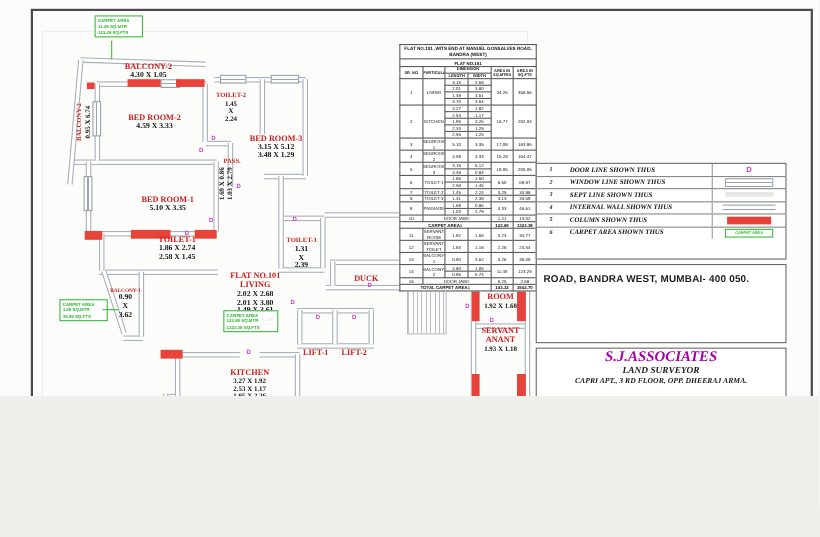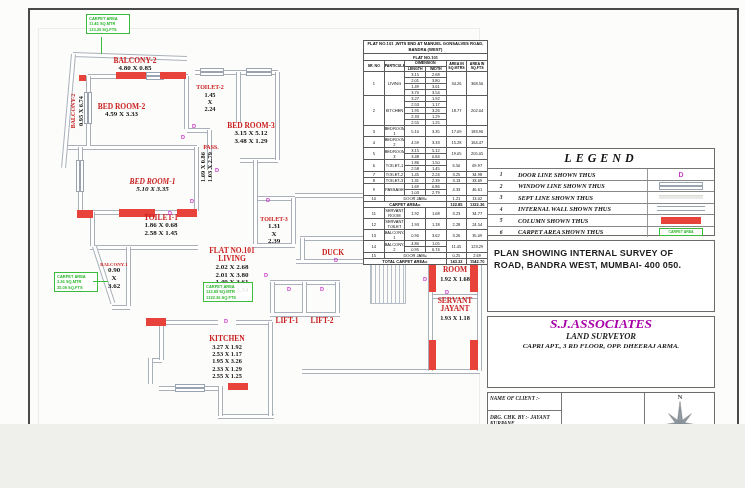--- a/index.html
+++ b/index.html
@@ -1,16 +1,16 @@
 <!DOCTYPE html>
 <html><head>
 <meta charset="utf-8">
 <style>
   html,body{margin:0;padding:0;background:#efefec;}
-  #page{position:relative;width:745px;height:424px;background:#fcfcfa;overflow:hidden;
+  #page{position:relative;width:745px;height:360px;background:#fcfcfa;overflow:hidden;
         font-family:"Liberation Sans",sans-serif;}
   #sheet-border{position:absolute;left:28px;top:8px;width:707px;height:470px;border:2px solid #4a4a4a;}
   #plan-faint{position:absolute;left:38px;top:28px;width:440px;height:443px;border:1px solid #ecece8;}
 
   
   .wallh{position:absolute;height:3px;background:#fff;border-top:1px solid #a9b0ba;border-bottom:1px solid #a9b0ba;}
   .wallv{position:absolute;width:3px;background:#fff;border-left:1px solid #a9b0ba;border-right:1px solid #a9b0ba;}
   .col{position:absolute;background:#e8433a;}
   .winh{position:absolute;height:6px;border:1px solid #9aa4b0;background:linear-gradient(#fff 40%,#9aa4b0 40%,#9aa4b0 60%,#fff 60%);}
   .winv{position:absolute;width:6px;border:1px solid #9aa4b0;background:linear-gradient(90deg,#fff 40%,#9aa4b0 40%,#9aa4b0 60%,#fff 60%);}
@@ -144,27 +144,27 @@
     <div class="col" style="left:470px;top:250px;width:8px;height:42px;"></div>
     <div class="col" style="left:429px;top:340px;width:7px;height:30px;"></div>
     <div class="col" style="left:470px;top:340px;width:8px;height:30px;"></div>
 
     <div class="hatchv" style="left:370px;top:262px;width:34px;height:40px;"></div>
     <div class="hatchd" style="left:430px;top:199px;width:47px;height:13px;"></div>
   </div>
 
   <div class="room" style="left:95px;top:57px;width:80px;">
     <div class="rname">BALCONY-2</div>
-    <div class="rdim">4.80 X 0.85</div>
+    <div class="rdim">4.30 X 1.05</div>
   </div>
   <div class="room rot" style="left:70px;top:150px;width:78px;">
     <div class="rname sm">BALCONY-2</div>
     <div class="rdim sm">0.95 X 6.74</div>
   </div>
-  <div class="room" style="left:79px;top:103px;width:85px;">
+  <div class="room" style="left:98px;top:103px;width:85px;">
     <div class="rname">BED ROOM-2</div>
     <div class="rdim">4.59 X 3.33</div>
   </div>
   <div class="room" style="left:188px;top:84px;width:44px;">
     <div class="rname sm">TOILET-2</div>
     <div class="rdim sm">1.45</div>
     <div class="rdim sm">X</div>
     <div class="rdim sm">2.24</div>
   </div>
   <div class="room" style="left:222px;top:122px;width:58px;">
@@ -172,27 +172,27 @@
     <div class="rdim">3.15 X 5.12</div>
     <div class="rdim">3.48 X 1.29</div>
   </div>
   <div class="room" style="left:196px;top:144px;width:30px;">
     <div class="rname sm">PASS.</div>
   </div>
   <div class="room rot" style="left:199px;top:190px;width:46px;">
     <div class="rdim sm">1.69 X 0.86</div>
     <div class="rdim sm">1.03 X 2.79</div>
   </div>
-  <div class="room" style="left:110px;top:178px;width:85px;font-style:italic;">
+  <div class="room" style="left:110px;top:178px;width:85px;">
     <div class="rname">BED ROOM-1</div>
     <div class="rdim">5.10 X 3.35</div>
   </div>
   <div class="room" style="left:128px;top:214px;width:66px;">
     <div class="rname">TOILET-1</div>
-    <div class="rdim">1.86 X 0.68</div>
+    <div class="rdim">1.86 X 2.74</div>
     <div class="rdim">2.58 X 1.45</div>
   </div>
   <div class="room" style="left:256px;top:216px;width:36px;">
     <div class="rname sm">TOILET-3</div>
     <div class="rdim">1.31</div>
     <div class="rdim">X</div>
     <div class="rdim">2.39</div>
   </div>
   <div class="room" style="left:96px;top:262px;width:36px;">
     <div class="rname" style="font-size:4.8px;">BALCONY-1</div>
@@ -225,21 +225,21 @@
     <div class="rdim sm">2.33 X 1.29</div>
     <div class="rdim sm">2.55 X 1.25</div>
   </div>
   <div class="room" style="left:434px;top:258px;width:42px;">
     <div class="rname">SERVANT</div>
     <div class="rname">ROOM</div>
     <div class="rdim sm">1.92 X 1.68</div>
   </div>
   <div class="room" style="left:434px;top:297px;width:42px;">
     <div class="rname">SERVANT</div>
-    <div class="rname">JAYANT</div>
+    <div class="rname">ANANT</div>
     <div class="rdim sm">1.93 X 1.18</div>
   </div>
 
   <div class="gnote" style="left:86px;top:14px;width:38px;">
     <div>CARPET AREA</div>
     <div>11.45 SQ.MTR</div>
     <div>123.29 SQ.FTS</div>
   </div>
   <div class="gleader" style="left:101px;top:37px;width:1px;height:17px;"></div>
   <div class="gnote" style="left:54px;top:272px;width:38px;">
@@ -451,21 +451,20 @@
         </tr>
         <tr>
           <td colspan="4" class="b">TOTAL CARPET AREA=</td>
           <td class="b">143.32</td>
           <td class="b">1542.70</td>
         </tr>
       </tbody>
   </table>
 
   <div id="legend-box" class="rbox">
-    <div id="legend-title">LEGEND</div>
     <div id="legend-rows">
         <div class="lrow">
           <div class="lsr">1</div>
           <div class="llab">DOOR LINE  SHOWN THUS</div>
           <div class="lsym">
             <div style="color: rgb(199, 58, 199); font: bold 7px &quot;Liberation Sans&quot;, sans-serif;">D</div>
           </div>
         </div>
         <div class="lrow">
           <div class="lsr">2</div>
@@ -499,21 +498,20 @@
           <div class="lsr">6</div>
           <div class="llab">CARPET AREA  SHOWN THUS</div>
           <div class="lsym">
             <div style="width: 42px; border: 1px solid rgb(61, 187, 61); color: rgb(45, 184, 45); font: bold 3.5px &quot;Liberation Sans&quot;, sans-serif; text-align: center; padding: 1px 0px;">CARPET AREA</div>
           </div>
         </div>
       </div>
   </div>
 
   <div id="title-box" class="rbox">
-    <div>PLAN SHOWING  INTERNAL  SURVEY  OF</div>
     <div>ROAD, BANDRA WEST, MUMBAI- 400 050.</div>
   </div>
 
   <div id="sj-box" class="rbox">
     <div class="sj-name">S.J.ASSOCIATES</div>
     <div class="sj-role">LAND SURVEYOR</div>
     <div class="sj-addr">CAPRI APT., 3 RD FLOOR, OPP. DHEERAJ ARMA.</div>
   </div>
 
   <div id="client-box" class="rbox">

